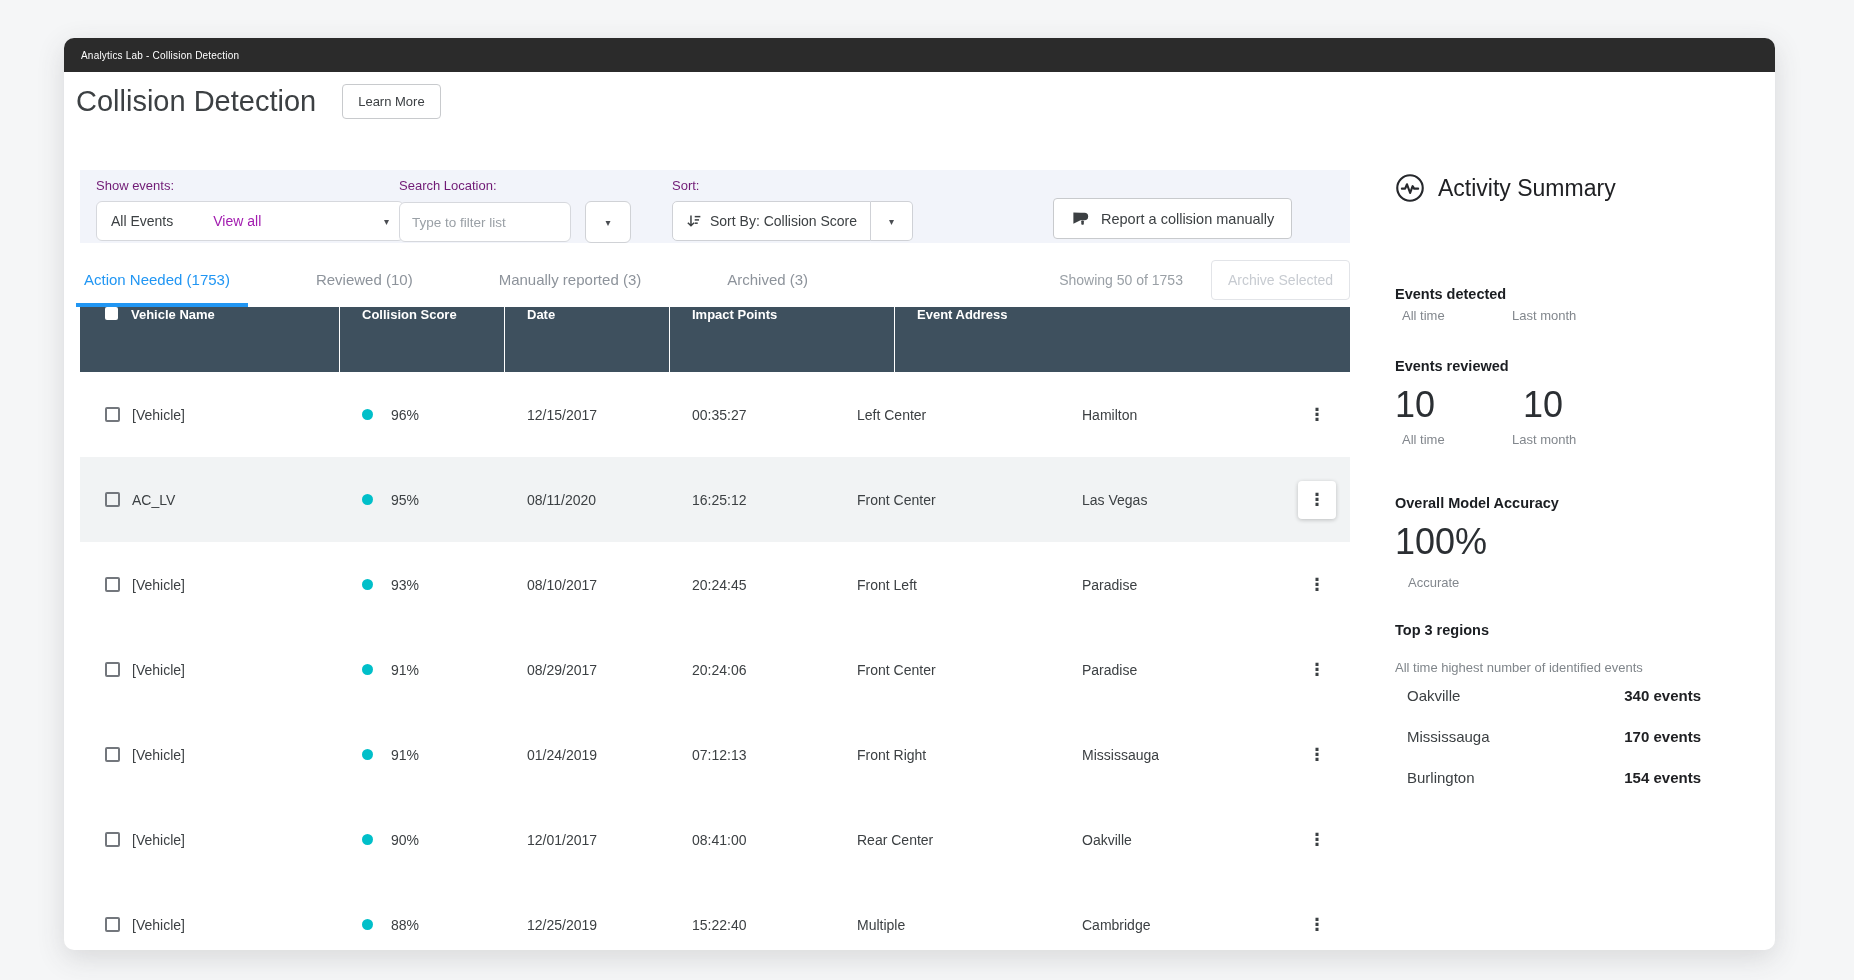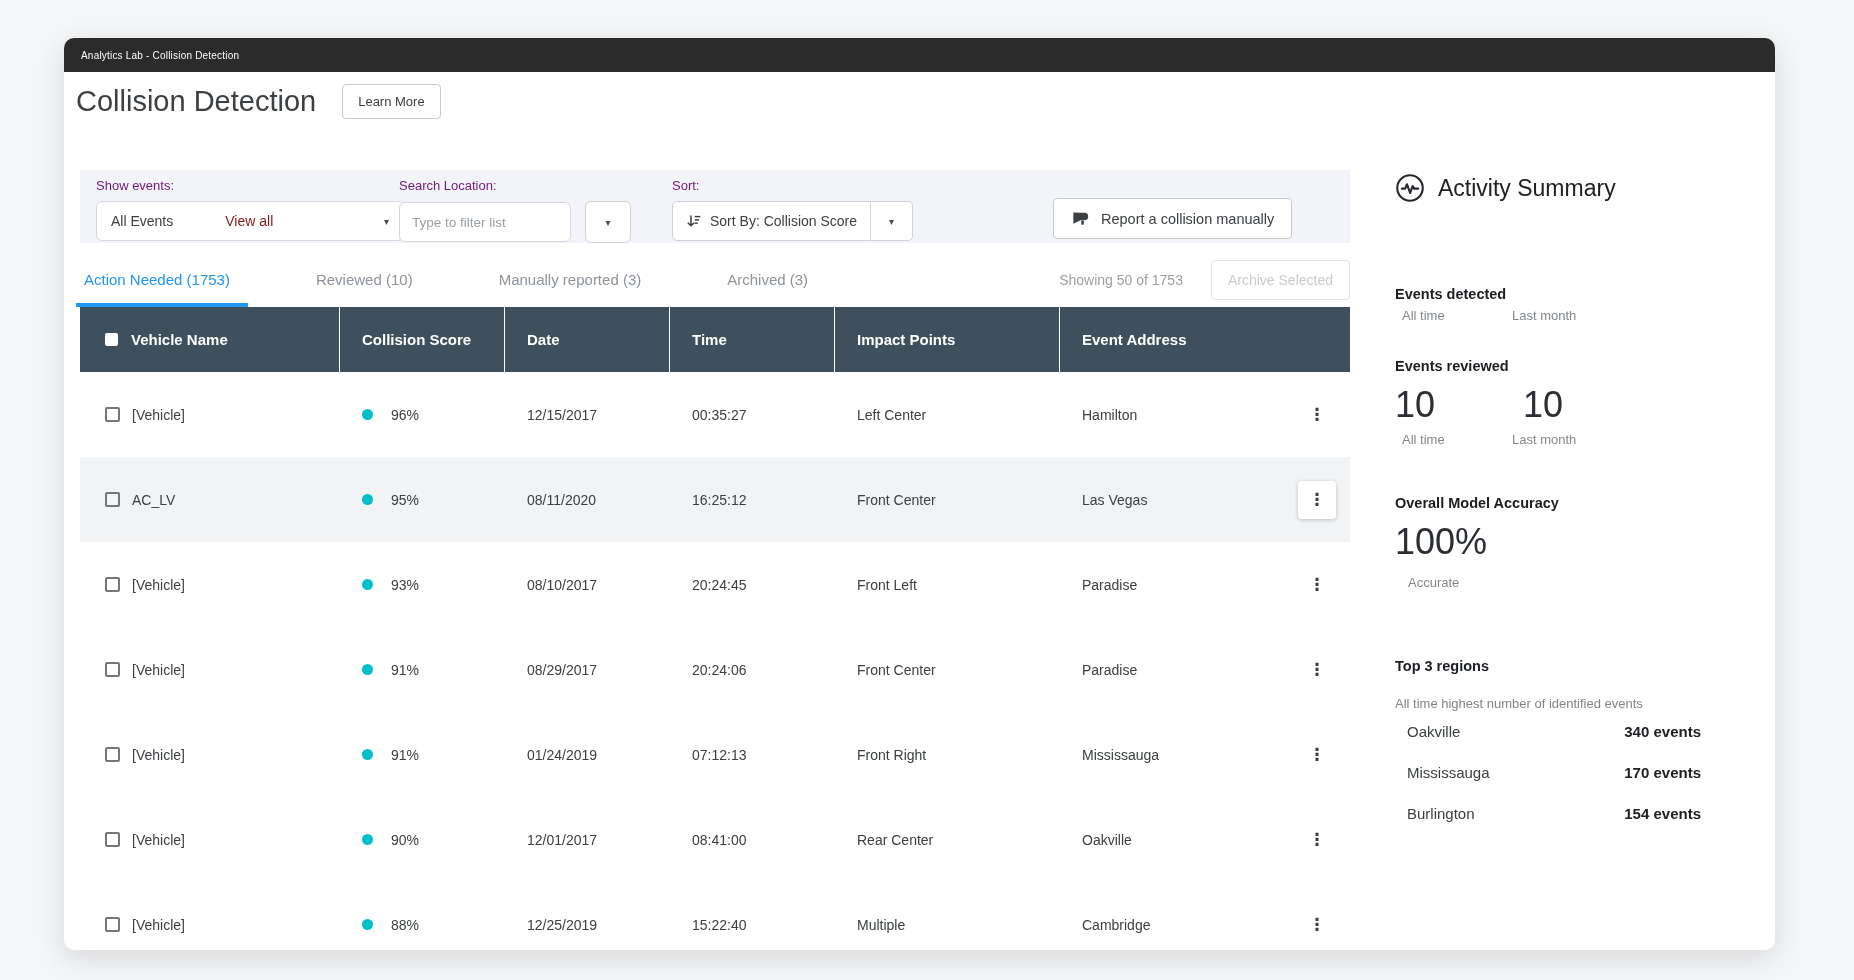--- a/index.html
+++ b/index.html
@@ -18,21 +18,21 @@
   .btn{background:#fff;border:1px solid #c8cacd;border-radius:4px;color:#3c4043;cursor:pointer;
     font-family:inherit}
   .learnmore{font-size:13px;padding:9px 15px}
   
   .strip{position:absolute;left:16px;top:132px;width:1270px;height:73px;background:#f2f4fa}
   .fgroup{position:absolute;top:8px}
   .g1{left:16px}.g2{left:319px}.g3{left:592px}
   .flabel{font-size:13px;color:#701a75;margin-bottom:8px}
   .selectbox{width:308px;height:40px;background:#fff;border:1px solid #d6d8dd;border-radius:6px;
     display:flex;align-items:center;padding:0 14px;box-sizing:border-box;font-size:14px;cursor:pointer}
-  .viewall{color:#7f1d1d;margin-left:52px}
+  .viewall{color:#a21caf;margin-left:40px}
   .caret{font-size:10px;color:#4a4d52}
   .selectbox .caret{margin-left:auto}
   .searchrow{display:flex;align-items:center}
   .searchinput{width:172px;height:40px;border:1px solid #d6d8dd;border-radius:6px;padding:0 12px;
     font-size:13.5px;color:#3c4043;box-sizing:border-box;outline:none;background:#fff;font-family:inherit}
   .searchinput::placeholder{color:#9aa0a6}
   .caretbtn{width:44px;height:40px;margin-left:14px;border:1px solid #d0d2d6;border-radius:6px;background:#fff;
     display:flex;align-items:center;justify-content:center;cursor:pointer}
   .splitbtn{display:flex}
   .sortmain{height:40px;display:flex;align-items:center;gap:9px;padding:0 13px;background:#fff;
@@ -45,42 +45,42 @@
   .tabsrow{position:absolute;left:16px;top:214px;width:1270px;height:55px;display:flex;align-items:stretch}
   .tab{display:flex;align-items:center;font-size:15px;color:#8d939b;margin-right:78px;cursor:pointer;
     position:relative;padding:0 4px;white-space:nowrap}
   .tab.active{color:#2196f3}
   .tab.active::after{content:"";position:absolute;left:-4px;right:-14px;bottom:0;height:4px;background:#2196f3}
   .showing{margin-left:auto;display:flex;align-items:center;font-size:14px;color:#9aa0a6;white-space:nowrap}
   .archivebtn{margin-left:28px;align-self:center;height:40px;padding:0 16px;background:#fff;
     border:1px solid #e2e4e8;border-radius:4px;color:#c7cbd1;font-size:14px;font-family:inherit}
   
   .thead{position:absolute;left:16px;top:269px;width:1270px;height:65px;background:#3e505e;display:flex}
-  .hcell{display:flex;align-items:center;color:#fff;font-size:15px;font-weight:bold;
+  .hcell{display:flex;color:#fff;font-size:13px;font-weight:bold;
     padding-left:22px;box-sizing:border-box;border-right:1px solid #fff}
   .hcell:last-child{border-right:none}
   .hcb{width:13px;height:13px;background:#fff;border-radius:2px;margin-right:13px;cursor:pointer;flex:none}
   .col0{width:260px}.hcell.col0,.cell.col0{padding-left:25px}
   .col1{width:165px}.col2{width:165px}.col3{width:165px}.col4{width:225px}.col5{width:290px}
   .rows{position:absolute;left:16px;top:334px;width:1270px}
   .trow{height:85px;display:flex;position:relative;background:#fff}
   .trow.hl{background:#f1f3f4}
   .cell{display:flex;align-items:center;font-size:14px;color:#3c4043;padding-left:22px;box-sizing:border-box}
   .rcb{width:15px;height:15px;border:2px solid #73777d;border-radius:2px;margin-right:12px;
     box-sizing:border-box;cursor:pointer;flex:none;background:transparent}
   .dot{width:11px;height:11px;border-radius:50%;margin-right:18px;flex:none}
   .kebab-spot{position:absolute;right:14px;top:50%;transform:translateY(-50%);width:38px;height:38px;
     display:flex;align-items:center;justify-content:center;cursor:pointer;color:#3c4043;
     font-size:17px;font-weight:bold}
   .kebab-spot.boxed{background:#fff;border-radius:4px;box-shadow:0 1px 4px rgba(0,0,0,.22)}
   
   .sidebar{position:absolute;left:1331px;top:120px;width:306px}
   .sb-head{display:flex;align-items:center;gap:13px;margin-top:14px;height:32px;font-size:23px;color:#202124}
   .sb-label{font-size:14.5px;font-weight:bold;color:#1b1e22}
-  .lbl1{margin-top:82px}.lbl2{margin-top:35px}.lbl3{margin-top:48px}.lbl4{margin-top:68px}
+  .lbl1{margin-top:82px}.lbl2{margin-top:35px}.lbl3{margin-top:48px}.lbl4{margin-top:32px}
   .numrow{display:flex;margin-top:10px}
   .numcol{width:128px}
   .bignum{font-size:36px;color:#2b2f33}
   .subrow{display:flex;margin-top:6px;font-size:13px;color:#82878d}
   .sub1{margin-left:7px;width:110px}
   .accsub{margin-left:13px;margin-top:12px;font-size:13px;color:#82878d}
   .regionssub{margin-top:22px;font-size:13px;color:#80868b}
   .regions{margin-top:12px}
   .regionrow{display:flex;justify-content:space-between;padding-left:12px;margin-bottom:24px;font-size:15px}
   .regname{color:#3c4043}
@@ -157,23 +157,20 @@
       <div class="hcell col0">
         <div class="hcb"></div>
         <span>Vehicle Name</span>
       </div>
       <div class="hcell col1">
         <span>Collision Score</span>
       </div>
       <div class="hcell col2">
         <span>Date</span>
       </div>
-      <div class="hcell col3">
-        <span>Time</span>
-      </div>
       <div class="hcell col4">
         <span>Impact Points</span>
       </div>
       <div class="hcell col5">
         <span>Event Address</span>
       </div>
     </div>
 
   <div class="rows" id="rows">
       <div class="trow">

